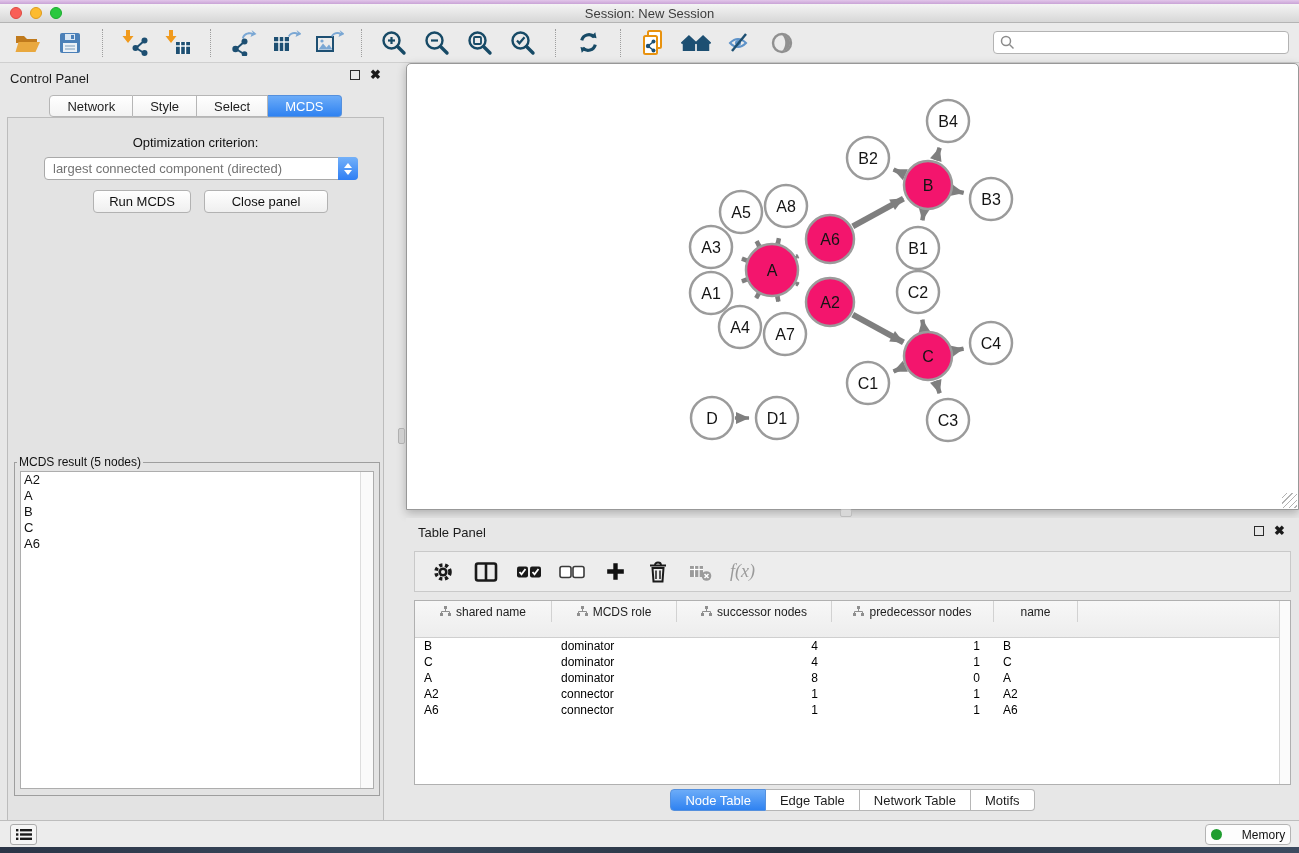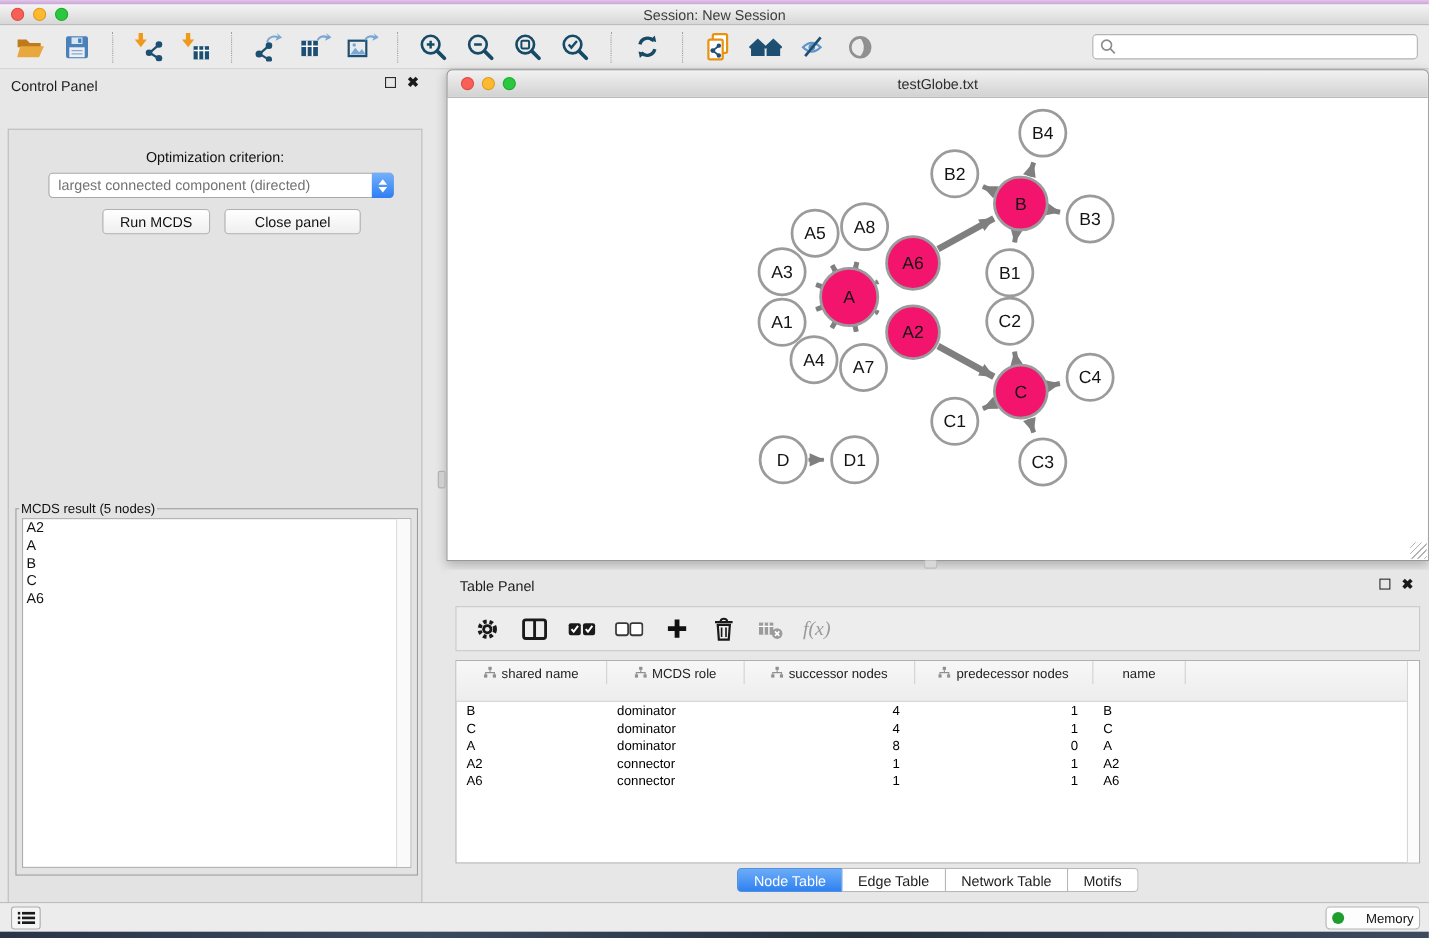--- a/index.html
+++ b/index.html
@@ -289,20 +289,26 @@
     <input class="search-input" placeholder="" style="">
   </span>
 </div>
 
 <div class="control-panel">
   <div class="cp-header">Control Panel</div>
   <div class="win-icons">
     <span class="float-icon"></span>
     <span class="close-icon">✖</span>
   </div>
+  <div class="cp-tabs" id="cp-tabs">
+      <div class="cp-tab">Network</div>
+      <div class="cp-tab">Style</div>
+      <div class="cp-tab">Select</div>
+      <div class="cp-tab selected">MCDS</div>
+    </div>
   <div class="cp-body">
     <div class="opt-label">Optimization criterion:</div>
     <div class="combo">
       <span class="combo-text">largest connected component (directed)</span>
       <span class="combo-stepper">
         <span class="chev up"></span>
           <span class="chev down"></span>
       </span>
     </div>
     <div class="btn btn-run">Run MCDS</div>
@@ -315,28 +321,20 @@
           <div class="mcds-item">A</div>
           <div class="mcds-item">B</div>
           <div class="mcds-item">C</div>
           <div class="mcds-item">A6</div>
         </div>
     </fieldset>
   </div>
 </div>
 
 <div class="network-window">
-  <div class="nw-titlebar">
-    <div class="lights">
-      <span class="light red"></span>
-      <span class="light yellow"></span>
-      <span class="light green"></span>
-    </div>
-    <div class="title">testGlobe.txt</div>
-  </div>
   <div class="nw-canvas" id="graph-canvas">
     <div class="nw-grip"></div>
   <svg width="891" height="420" viewBox="0 0 891 420">
         <defs>
           <marker id="arw" markerUnits="userSpaceOnUse" markerWidth="16" markerHeight="14" refX="14" refY="7" orient="auto">
             <path d="M1,1 L14.5,7 L1,13 z" fill="#7f7f7f"></path>
           </marker>
         </defs>
         <line x1="338.80047598097383" y1="190.87850905635412" x2="334.87801045099513" y2="192.3574714692969" stroke="#7f7f7f" stroke-width="4.5" marker-end="url(#arw)"></line>
         <line x1="338.80047598097383" y1="171.12149094364588" x2="334.87801045099513" y2="169.6425285307031" stroke="#7f7f7f" stroke-width="4.5" marker-end="url(#arw)"></line>

